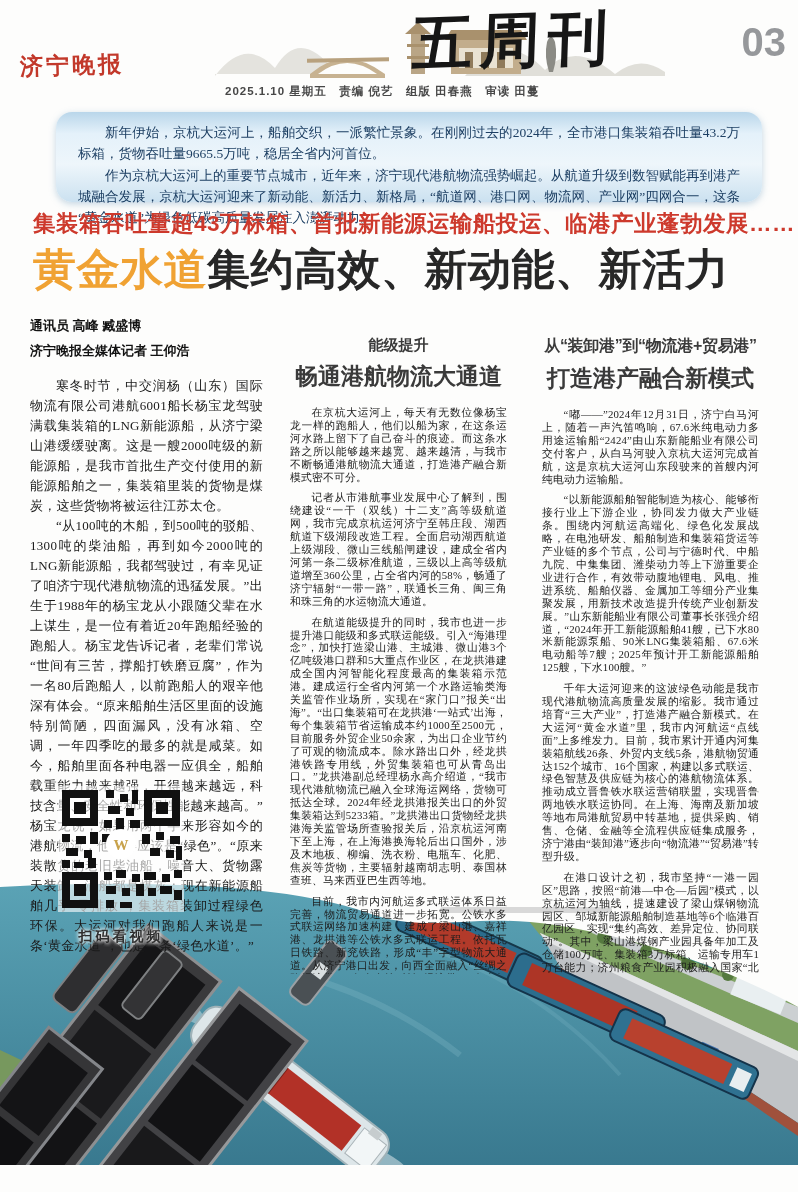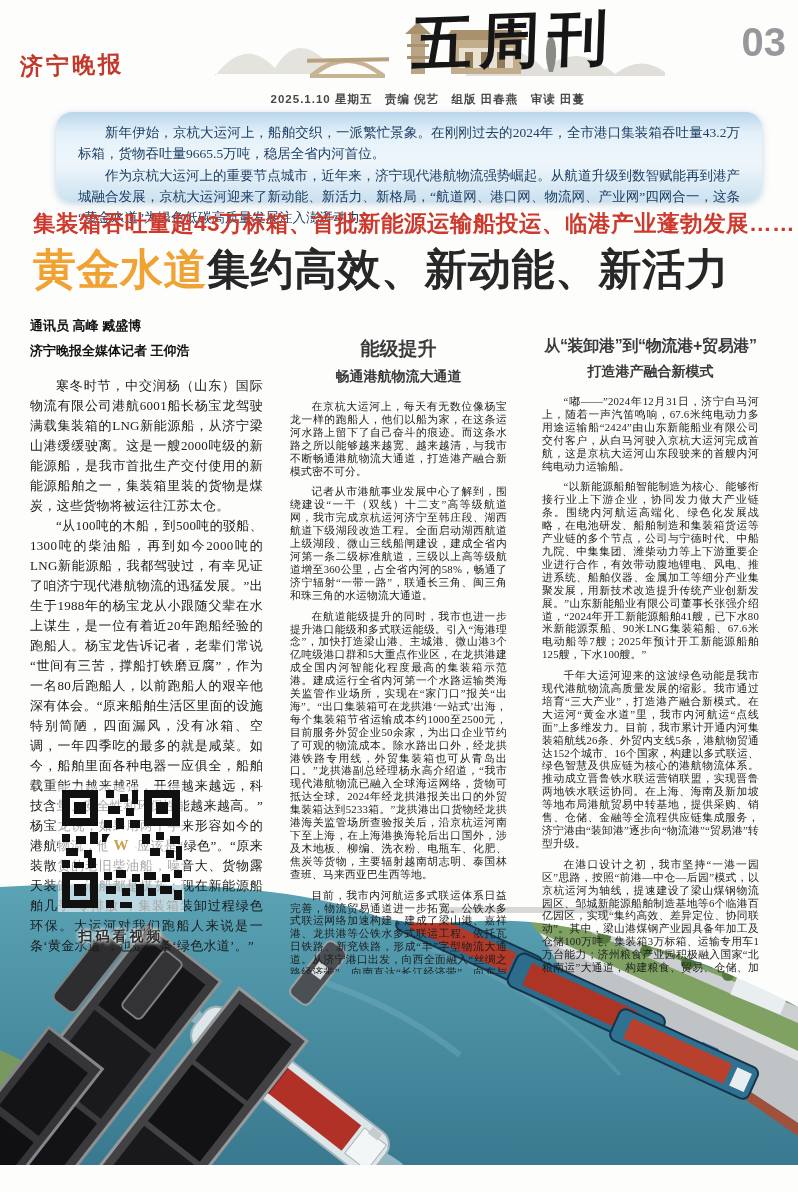--- a/index.html
+++ b/index.html
@@ -20,21 +20,21 @@
     position:absolute;left:412px;top:0px;width:260px;
     font-size:60px;font-weight:900;color:#161616;letter-spacing:8px;
     transform:rotate(-2deg) skewX(-4deg);white-space:nowrap;
   }
   .page-number{
     position:absolute;right:12px;top:20px;
     font-family:"Liberation Sans","DejaVu Sans",sans-serif;
     font-size:40px;font-weight:600;color:#96989b;
   }
   .dateline{
-    position:absolute;left:225px;top:92px;width:360px;text-align:right;
+    position:absolute;left:225px;top:84px;width:360px;text-align:left;
     font-size:11.5px;color:#474747;font-weight:700;letter-spacing:1px;
     font-family:"Liberation Sans","DejaVu Sans",sans-serif;white-space:nowrap;
   }
   
   .intro-panel{
     position:absolute;left:56px;top:112px;width:706px;height:90px;box-sizing:border-box;
     border-radius:16px;padding:10px 22px 0 22px;
     background:linear-gradient(180deg,#b9d6ea 0%,#e4f1fa 24%,#eef6fb 58%,#cbe1f0 100%);
     box-shadow:0 2px 7px rgba(110,155,190,.4);
   }
@@ -66,22 +66,22 @@
     font-size:13px;font-weight:800;color:#121212;line-height:1.9;margin-bottom:13px;
   }
   .col1 p.body{
     margin:0;font-size:13px;line-height:20px;letter-spacing:.3px;
     text-indent:2em;text-align:justify;color:#1a1a1a;
   }
   .col-heading{
     font-family:"Liberation Sans","DejaVu Sans",sans-serif;
     text-align:center;color:#3a3a3a;font-weight:800;
   }
-  .col-heading .h-line1{font-size:19px;margin:22px 0 6px 0;}
-  .col-heading .h-line2{font-size:14px;margin:3px 0 14px 0;font-family:Liberation Serif, serif;}
+  .col-heading .h-line1{font-size:15px;margin:22px 0 6px 0;}
+  .col-heading .h-line2{font-size:23px;margin:3px 0 14px 0;font-family:Liberation Serif, serif;}
   .col3 .col-heading .h-line1{font-size:16px;letter-spacing:-.3px;}
   .col23 p.body{
     margin:8px;font-size:10.8px;line-height:12.9px;letter-spacing:.2px;
     text-indent:2em;text-align:justify;color:#1c1c1c;
   }
   
   .qr-block{position:absolute;left:58px;top:786px;width:126px;z-index:5;text-align:center;}
   .qr-label{
     margin-top:12px;font-family:"Liberation Sans","DejaVu Sans",sans-serif;
     font-size:14px;font-weight:700;color:#2f2f2f;letter-spacing:3px;

